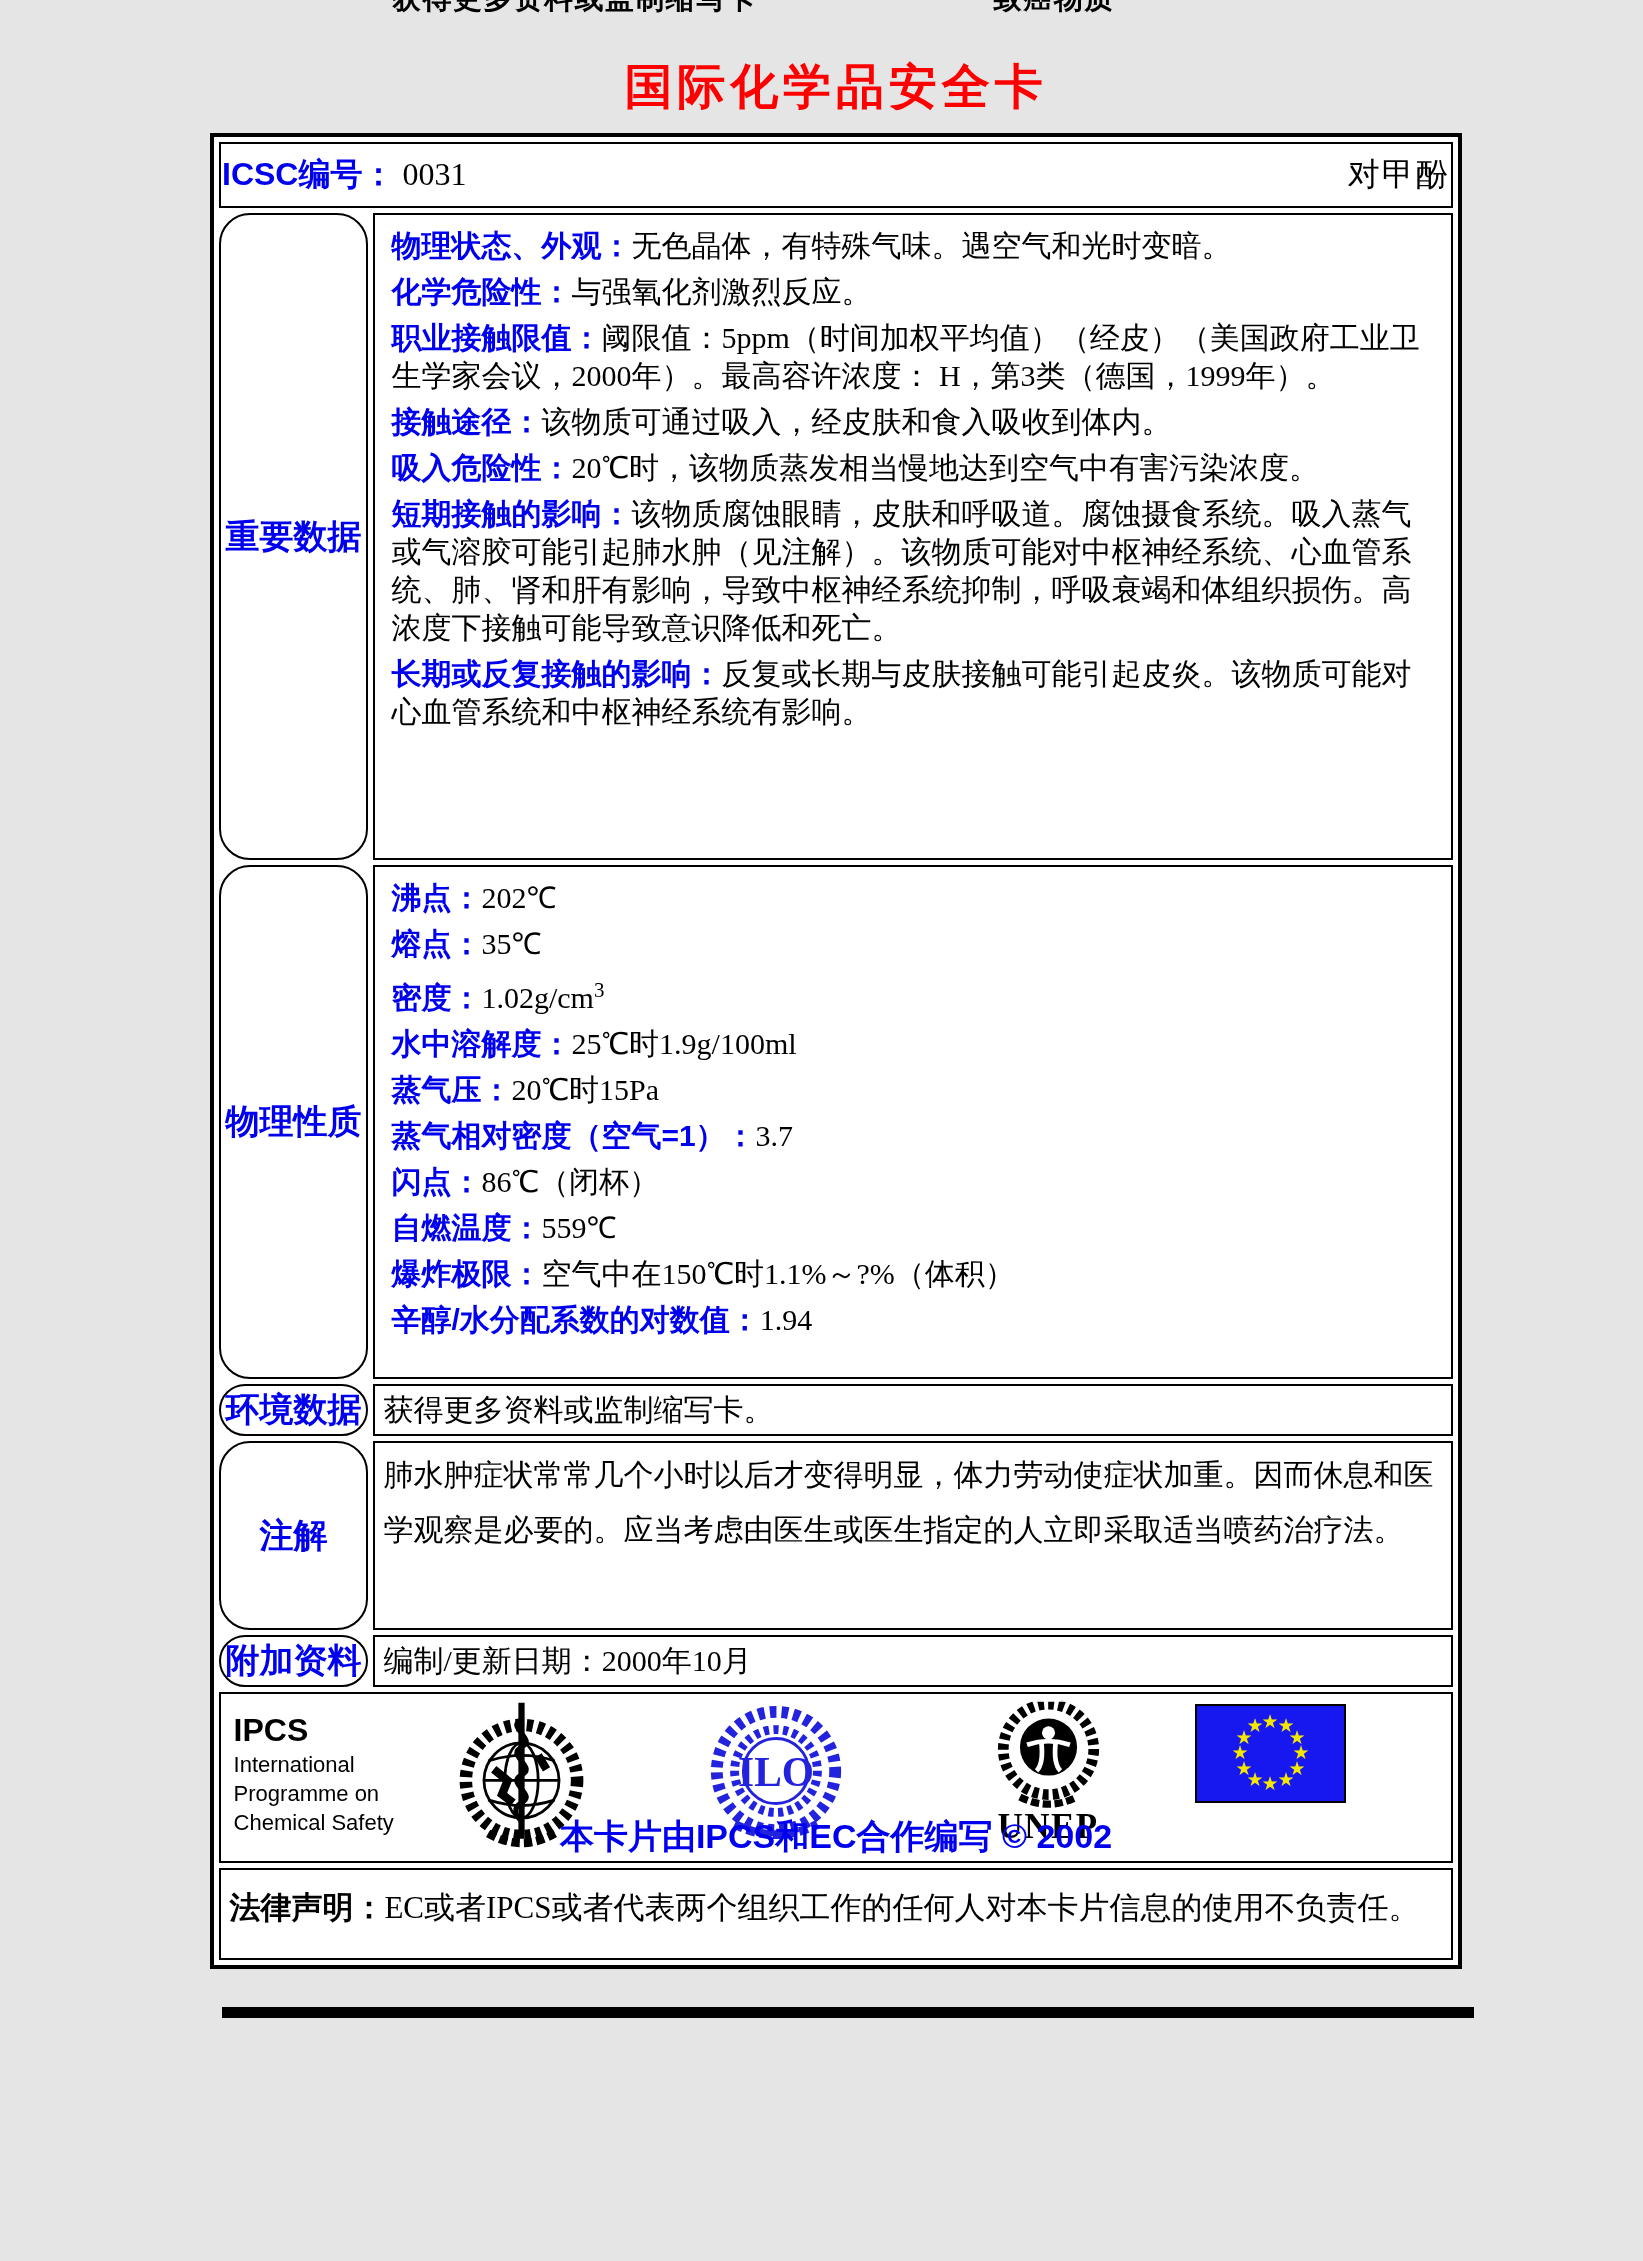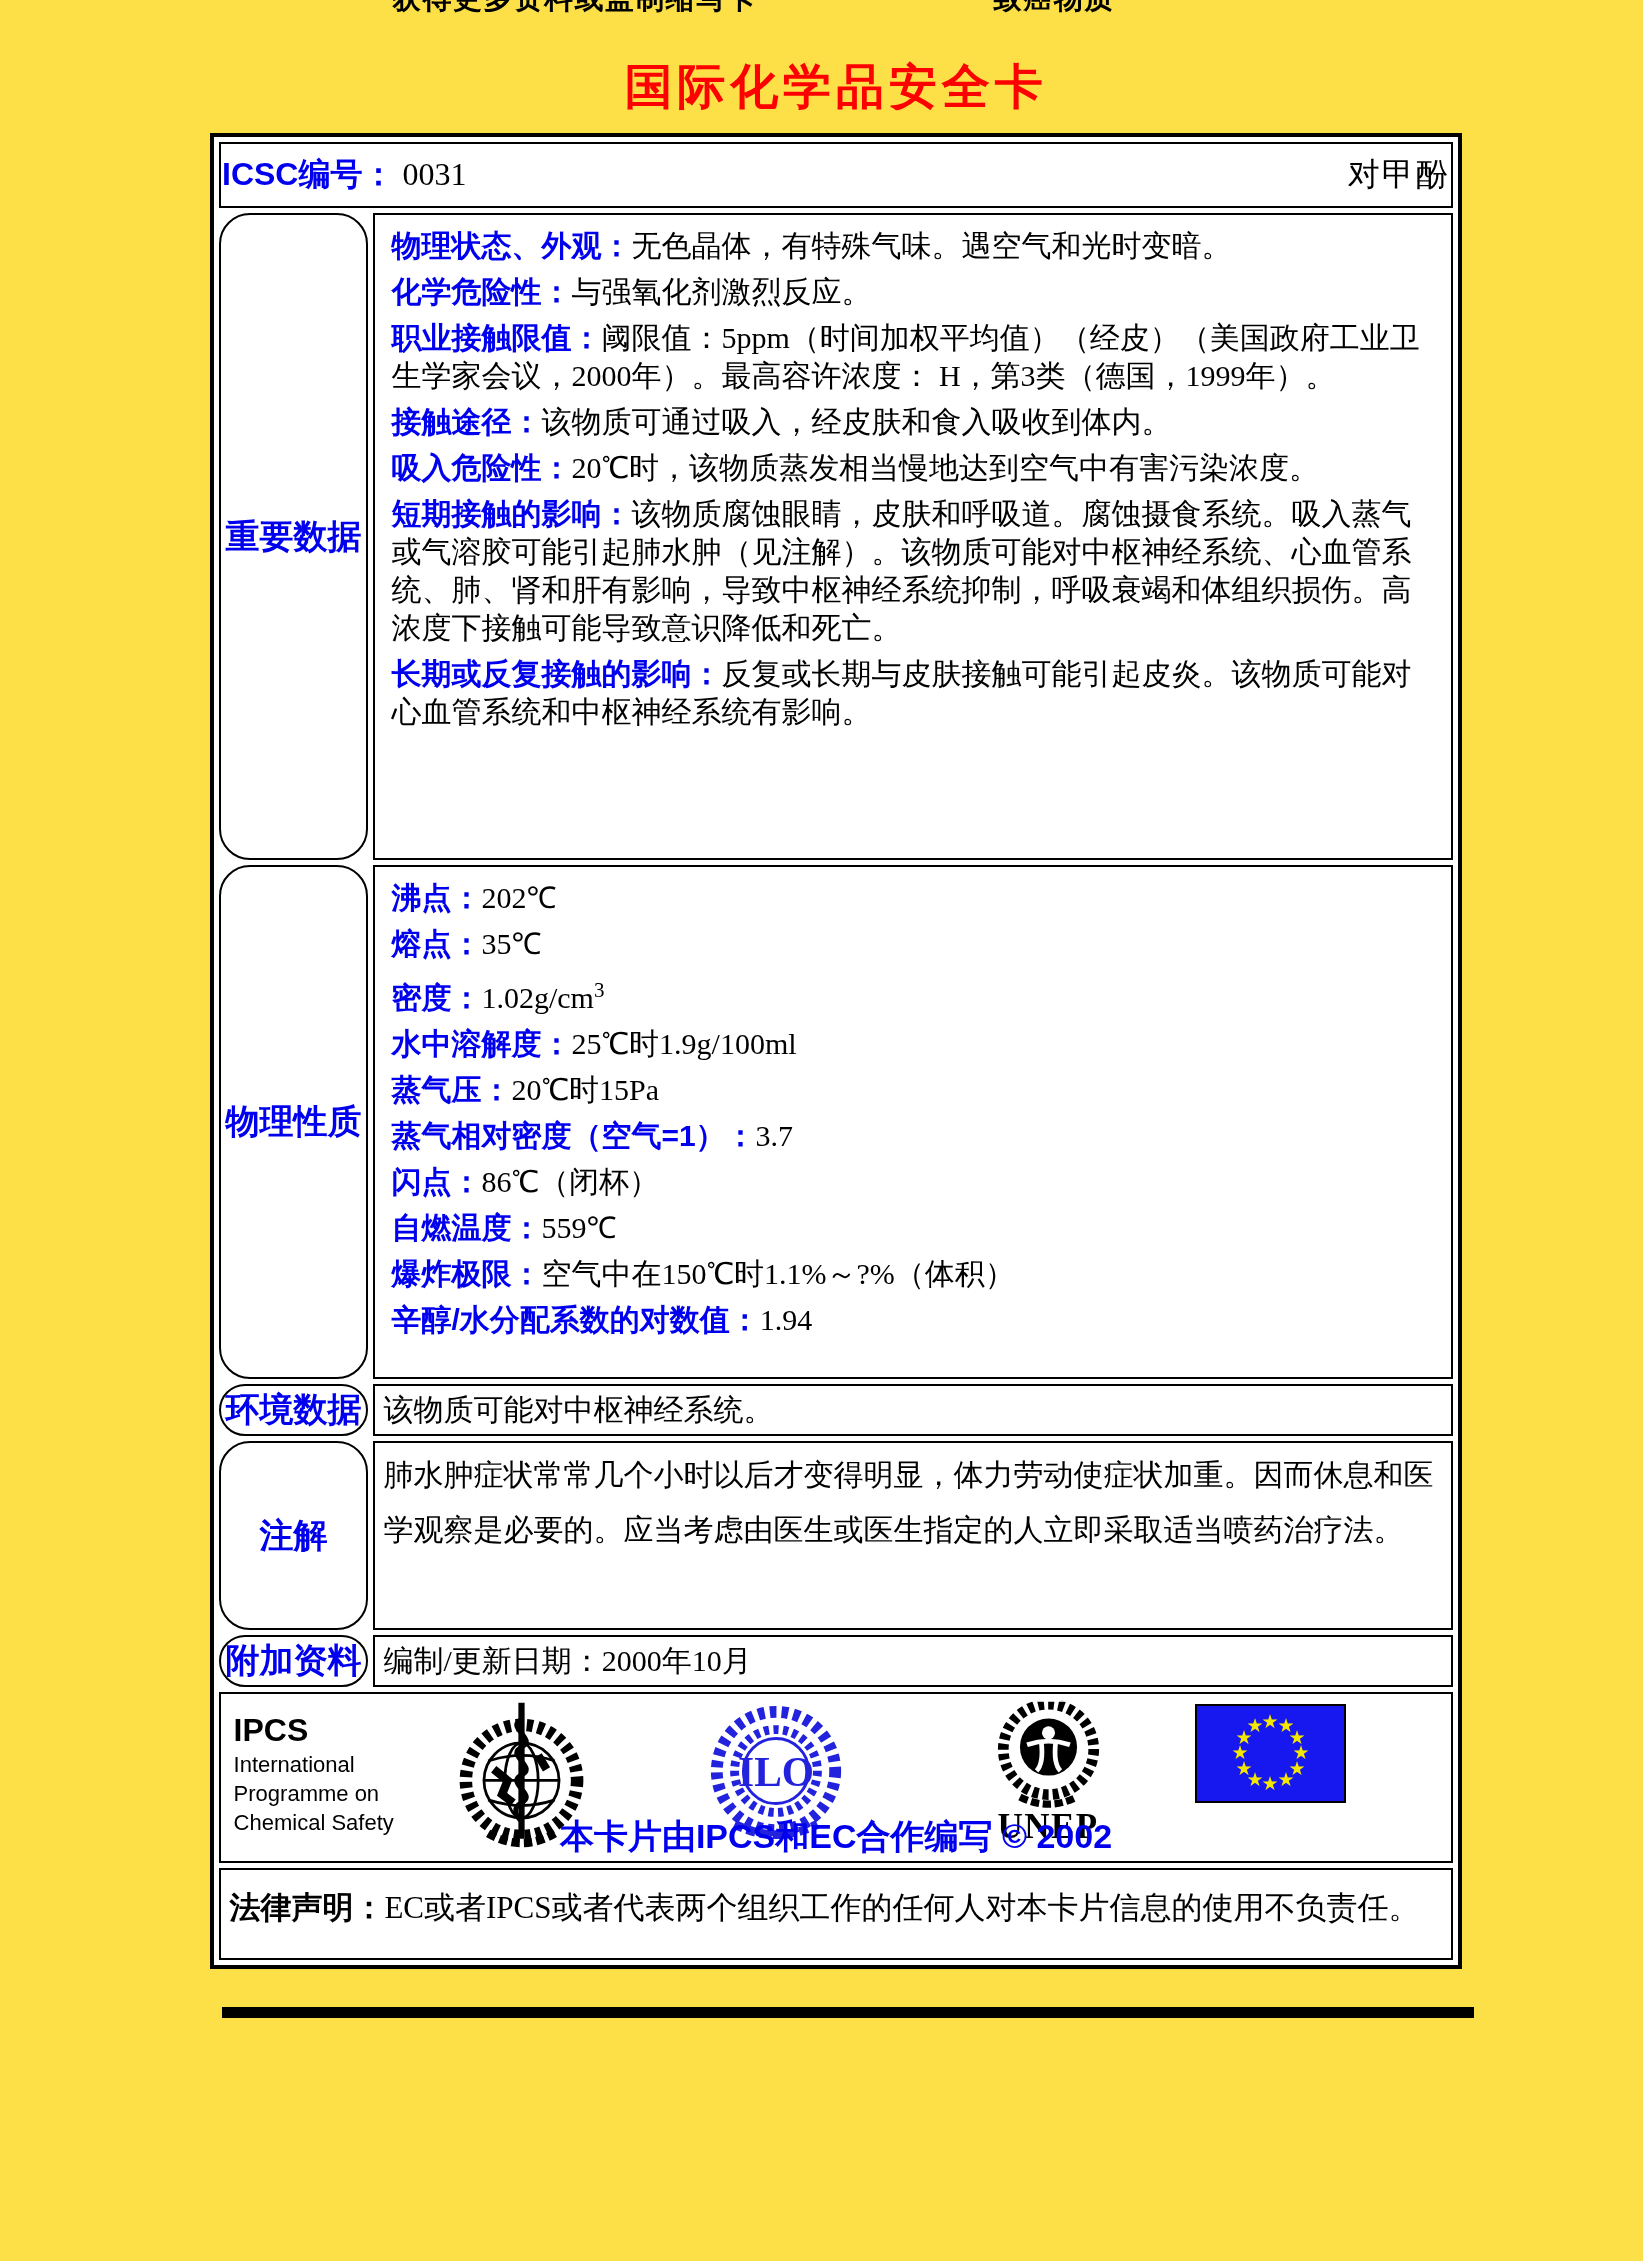--- a/index.html
+++ b/index.html
@@ -5,21 +5,21 @@
   :root{
     --accent-blue:#0000ee;
     --title-red:#ff0000;
     --text-black:#000000;
     --ilo-blue:#2323dd;
     --eu-flag-blue:#1717ef;
     --eu-star-yellow:#f5e800;
   }
   html,body{margin:0;padding:0;background:#fff;}
   .page{
-    position:relative;width:1643px;height:2261px;background:#fde047;overflow:hidden;
+    position:relative;width:1643px;height:2261px;background:#e5e5e5;overflow:hidden;
     font-family:"Liberation Serif",serif;color:var(--text-black,#000);
   }
   
   .clip-top{position:absolute;top:-21px;font-size:29px;font-weight:bold;
     font-family:"Liberation Sans",sans-serif;color:#000;white-space:nowrap;letter-spacing:1.4px;}
   .clip-left{left:392px;}
   .clip-right{left:993px;}
   
   .title{position:absolute;top:59px;left:210px;width:1252px;text-align:center;
     color:var(--title-red,#f00);font-size:48px;line-height:56px;font-weight:bold;
@@ -122,21 +122,21 @@
           <p class="pline"><span class="inl-lbl">闪点：</span><span class="val">86℃（闭杯）</span></p>
           <p class="pline"><span class="inl-lbl">自燃温度：</span><span class="val">559℃</span></p>
           <p class="pline"><span class="inl-lbl">爆炸极限：</span><span class="val">空气中在150℃时1.1%～?%（体积）</span></p>
           <p class="pline"><span class="inl-lbl">辛醇/水分配系数的对数值：</span><span class="val">1.94</span></p>
         </td>
       </tr>
 
       <tr>
         <td class="lblcell" style="height:38px">环境数据</td>
         <td class="content" style="vertical-align:middle">
-          <span class="val">该物质可能对中枢神经系统。</span>
+          <span class="val">获得更多资料或监制缩写卡。</span>
         </td>
       </tr>
 
       <tr>
         <td class="lblcell" style="height:189px">注解</td>
         <td class="content notes">
           <span class="val">肺水肿症状常常几个小时以后才变得明显，体力劳动使症状加重。因而休息和医学观察是必要的。应当考虑由医生或医生指定的人立即采取适当喷药治疗法。</span>
         </td>
       </tr>
 

